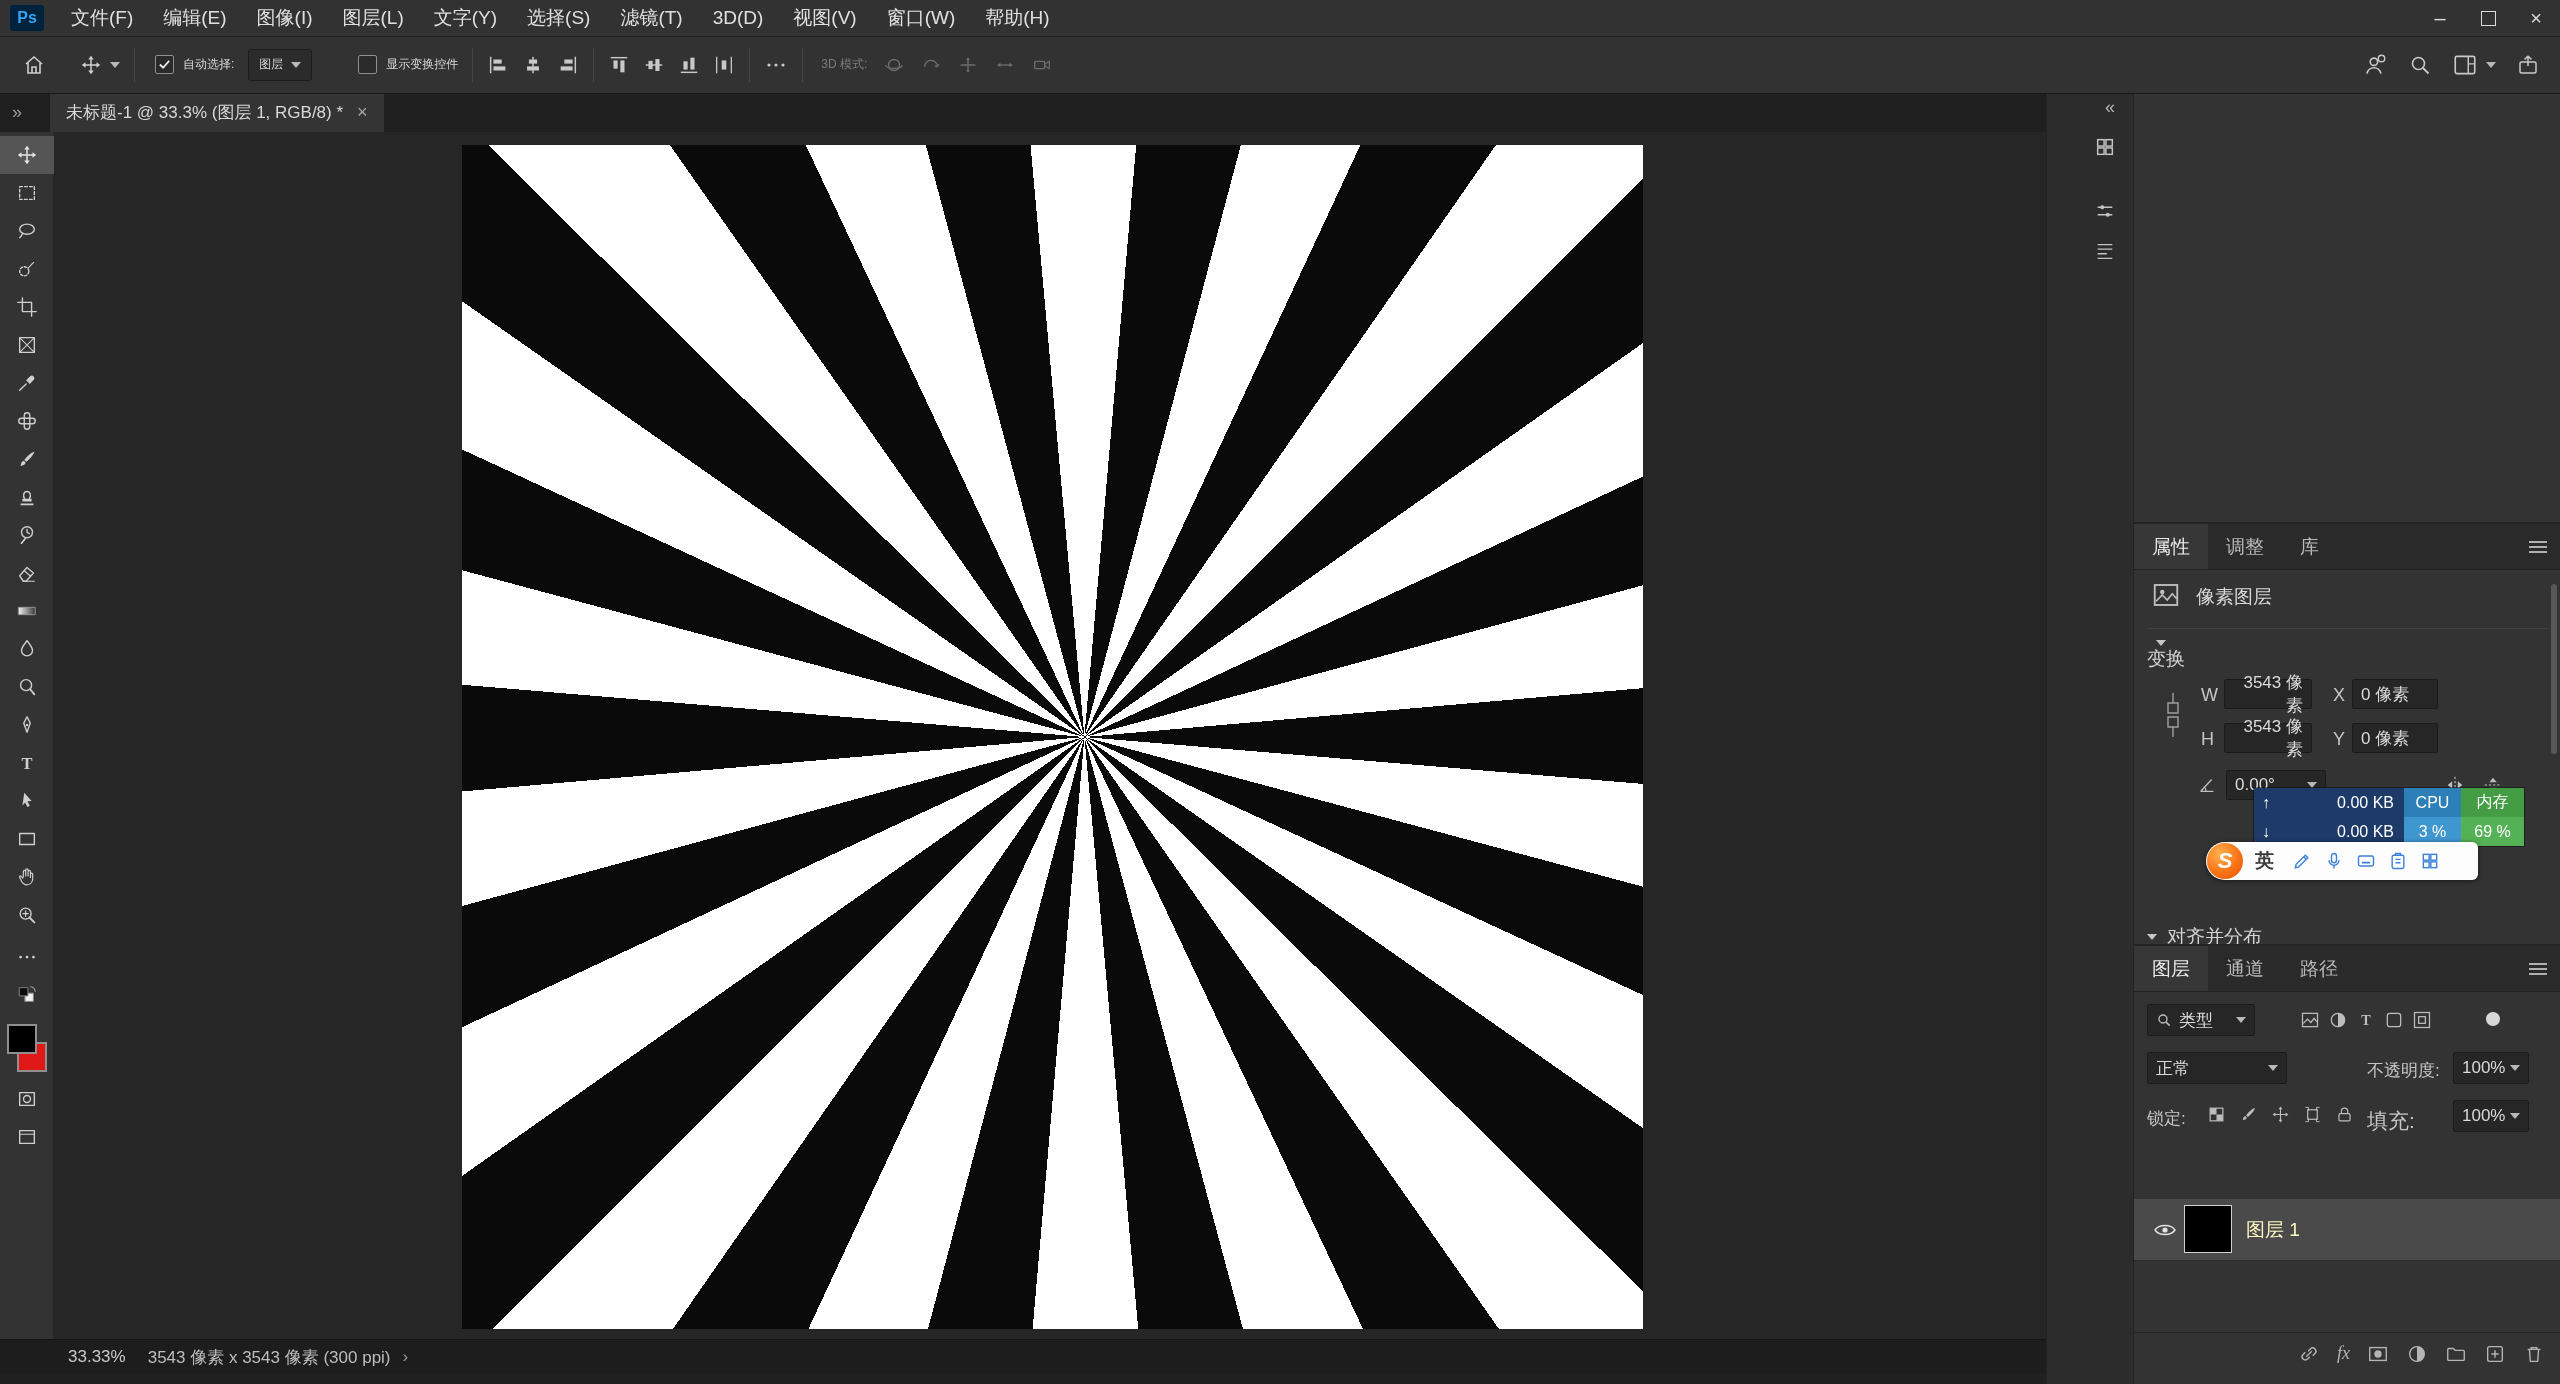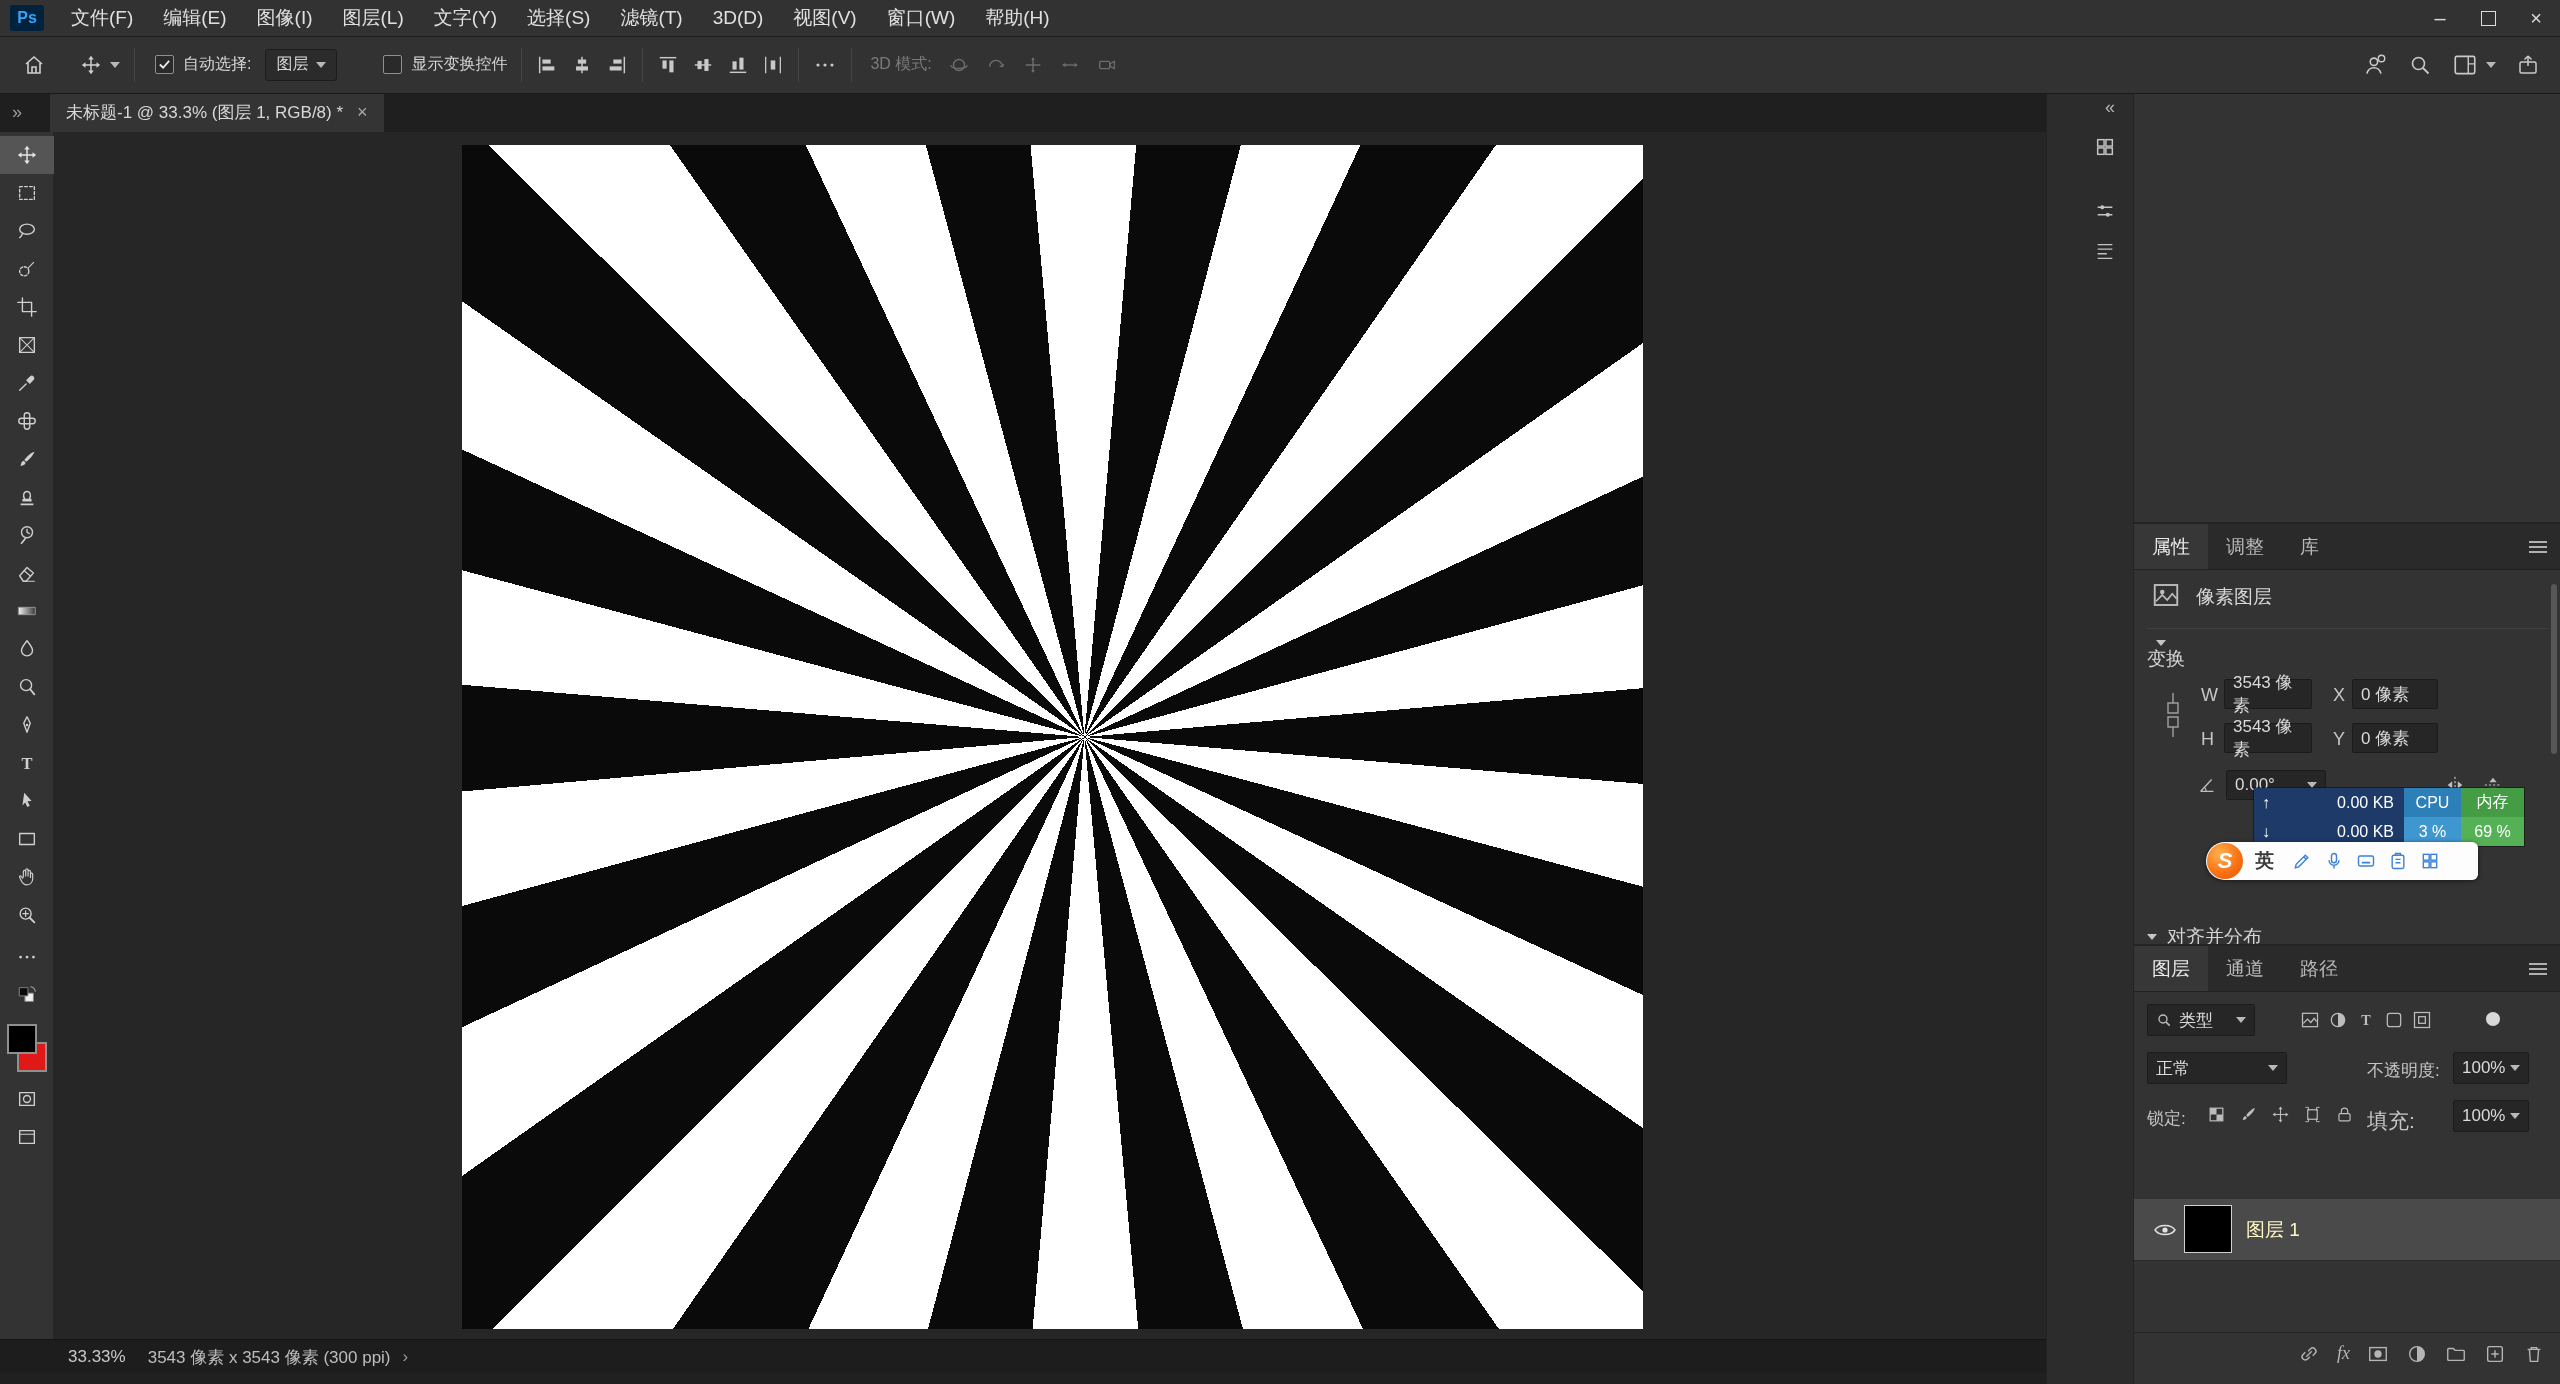--- a/index.html
+++ b/index.html
@@ -1,33 +1,33 @@
 <!DOCTYPE html>
 <html><head>
 <meta charset="utf-8">
 <style>
   html,body{margin:0;padding:0;background:#111;}
   .app{position:relative;width:2560px;height:1384px;overflow:hidden;background:#262626;
-       font-family:"Liberation Sans","DejaVu Sans",sans-serif;color:#d6d6d6;}
+       font-family:"Liberation Sans","DejaVu Sans",sans-serif;color:#d6d6d6;text-align:right;}
   .abs{position:absolute;}
   .flex{display:flex;align-items:center;}
 
   
   .menubar{position:absolute;left:0;top:0;width:2560px;height:36px;background:#323232;
            border-bottom:1px solid #1e1e1e;display:flex;align-items:center;z-index:30;}
   .pslogo{width:34px;height:26px;border-radius:3px;background:#00223d;color:#36a5f5;font-weight:700;
           font-size:16px;display:flex;align-items:center;justify-content:center;margin:0 12px 0 10px;}
   .menuitem{font-size:19px;padding:0 15px;color:#e0e0e0;height:36px;display:flex;align-items:center;}
   .winbtns{margin-left:auto;display:flex;}
   .winbtn{width:48px;height:36px;display:flex;align-items:center;justify-content:center;font-size:20px;color:#dcdcdc;}
   .maxglyph{width:13px;height:13px;border:1.5px solid #dcdcdc;}
 
   
   .optionsbar{position:absolute;left:0;top:36px;width:2560px;height:57px;background:#323232;
-              border-bottom:1px solid #191919;display:flex;align-items:center;z-index:29;font-size:16px;}
+              border-bottom:1px solid #191919;display:flex;align-items:center;z-index:29;font-size:12px;}
   .vsep{width:1px;height:34px;background:#454545;margin:0 14px;}
   .cbx{width:17px;height:17px;border:1.5px solid #8f8f8f;border-radius:2px;background:#2a2a2a;
        display:flex;align-items:center;justify-content:center;}
   .optdrop{height:30px;background:#2b2b2b;border:1px solid #1c1c1c;border-radius:3px;display:flex;
            align-items:center;padding:0 10px;margin-left:14px;}
   .caret{width:0;height:0;border-left:5px solid transparent;border-right:5px solid transparent;
          border-top:6px solid #b8b8b8;margin-left:8px;}
   .dim3d{color:#7a7a7a;}
   .optionsbar svg,.tbicons svg{display:block;}
 

